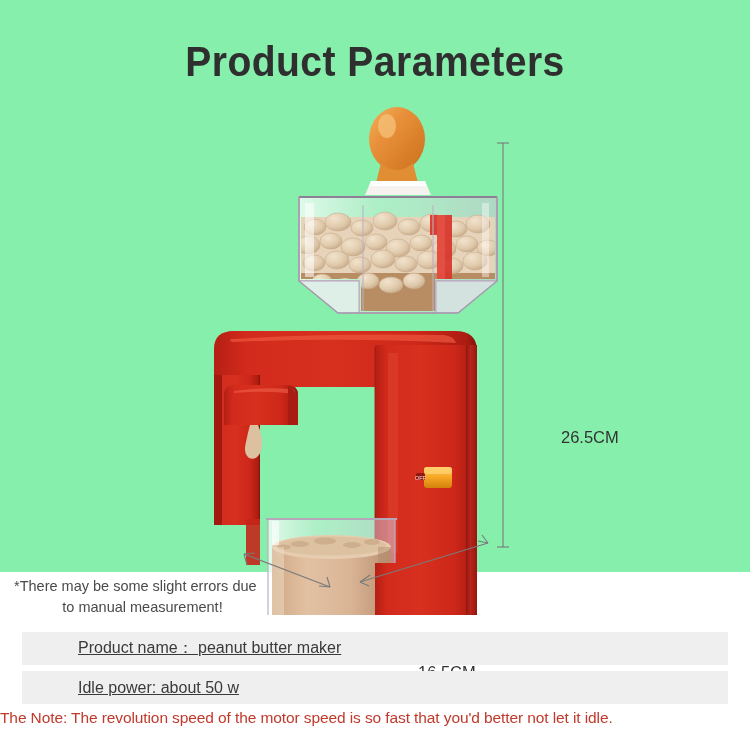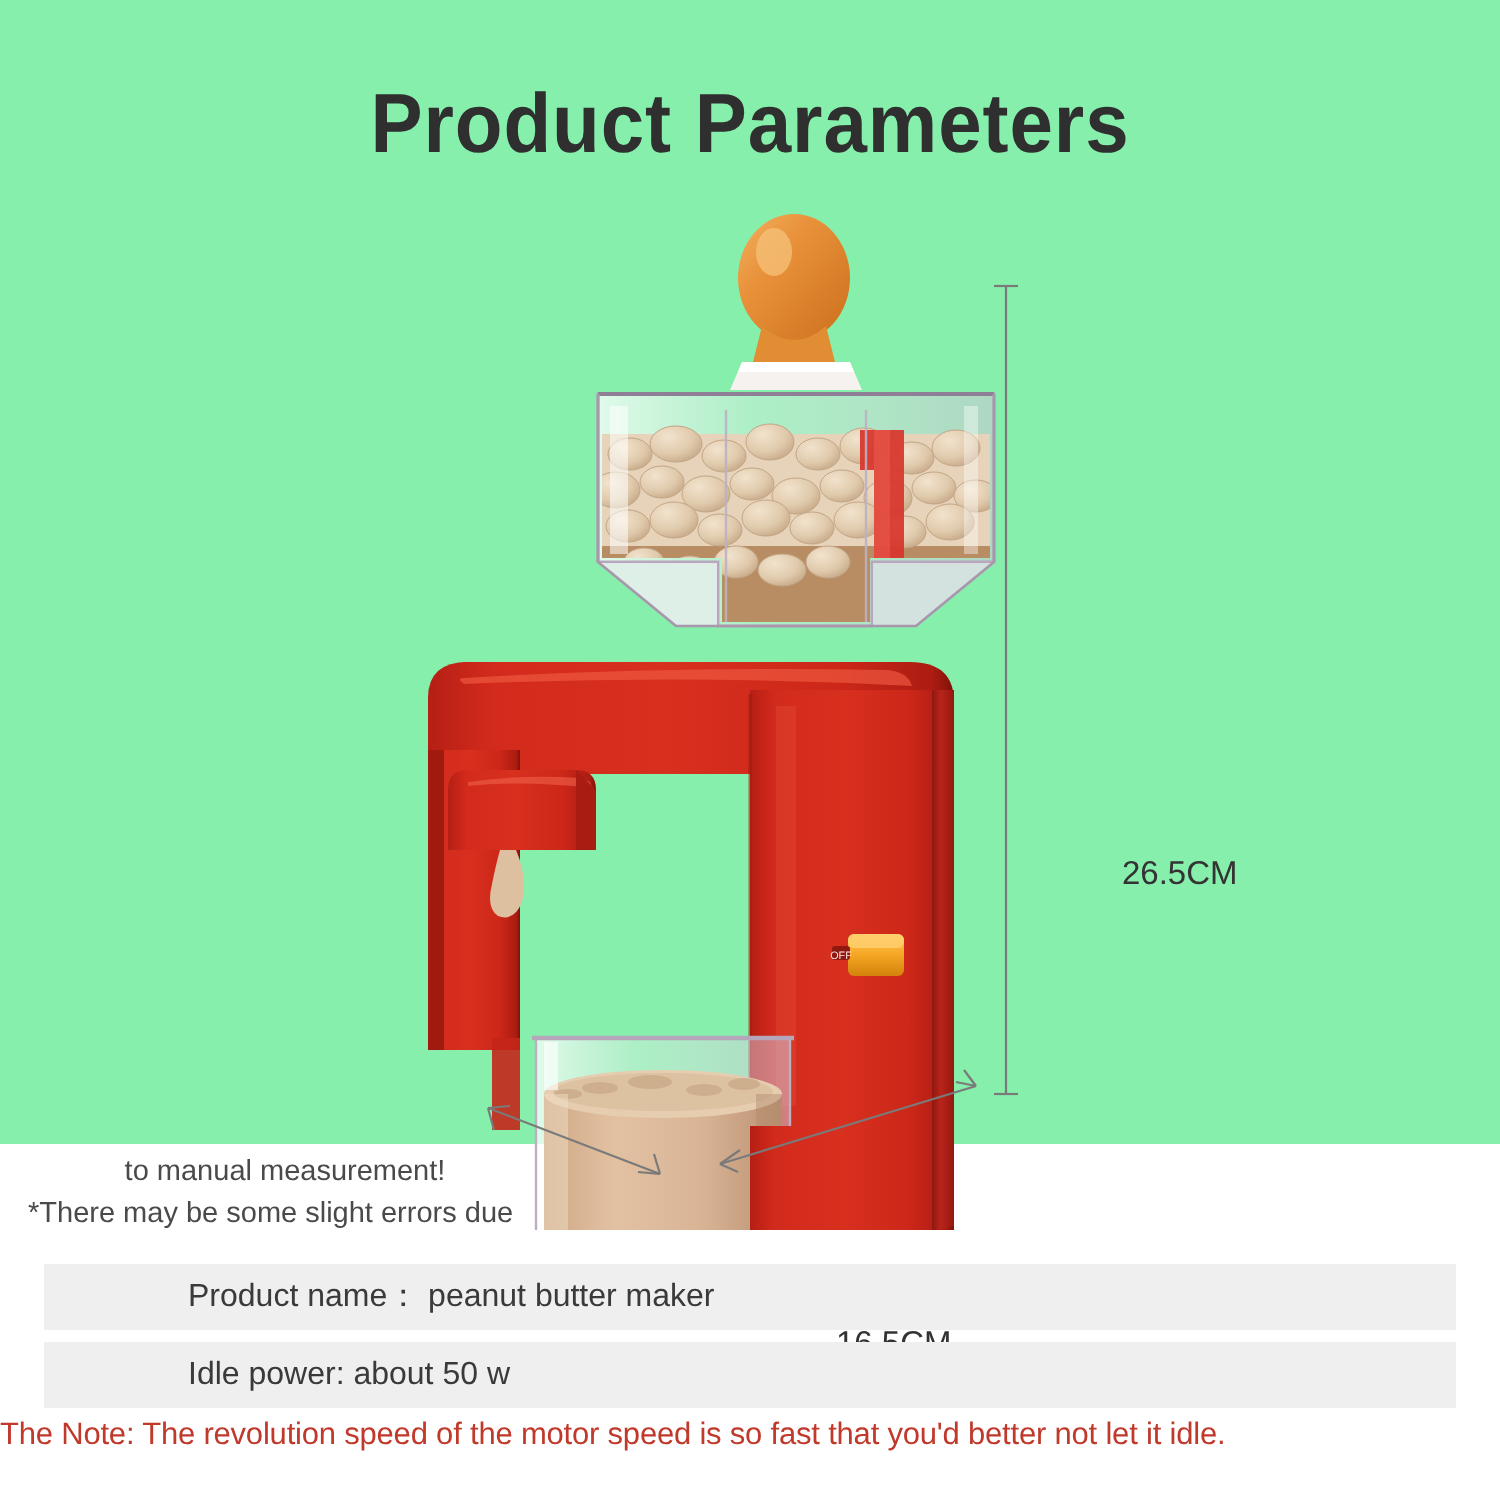--- a/index.html
+++ b/index.html
@@ -87,21 +87,21 @@
     height: 33px;
     align-items: center;
     margin-bottom: 6px;
   }
   .spec-cell {
     font-size: 16px;
     color: #3a3a3a;
     font-family: "Liberation Sans", sans-serif;
     white-space: nowrap;
   }
-  .spec-cell.left  { width: 382px; padding-left: 72px; }
+  .spec-cell.left  { width: 382px; padding-left: 56px; text-decoration: underline; }
   .spec-cell.right { flex: 1; padding-left: 1px; }
 
   .note-red {
     position: absolute;
     left: 0;
     top: 709px;
     width: 750px;
     font-size: 15.5px;
     font-weight: normal;
     color: #c0392b;
@@ -345,22 +345,22 @@
         <path d="M244 459 l3 11 M244 459 l11 -1"></path>
         <path d="M330 492 l-11 -1 M330 492 l-3 -10"></path>
       </g>
     </svg>
 
     <div class="dim-label dim-h">26.5CM</div>
     <div class="dim-label dim-w">16.5CM</div>
     <div class="dim-label dim-d">10CM</div>
 
     <div class="measure-note">
+      <span class="ln ln1">*There may be some slight errors due</span>
       <span class="ln ln2">to manual measurement!</span>
-      <span class="ln ln1">*There may be some slight errors due</span>
     </div>
   </div>
 
   <div class="spec-table">
     <div class="spec-row">
       <div class="spec-cell left">Product name：  peanut butter maker</div>
     </div>
     <div class="spec-row">
       <div class="spec-cell left">Idle power: about 50 w</div>
     </div>

